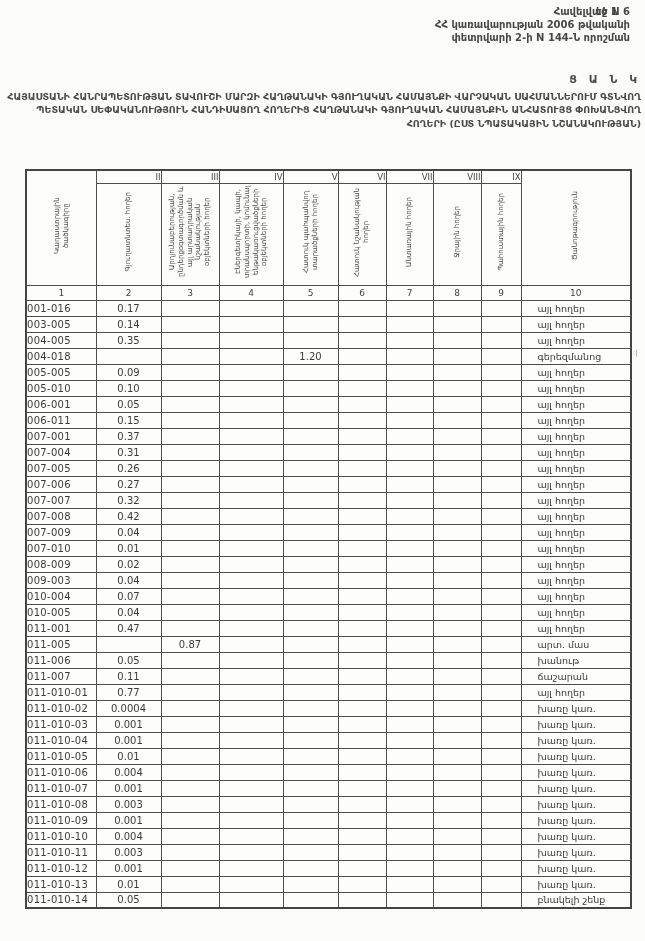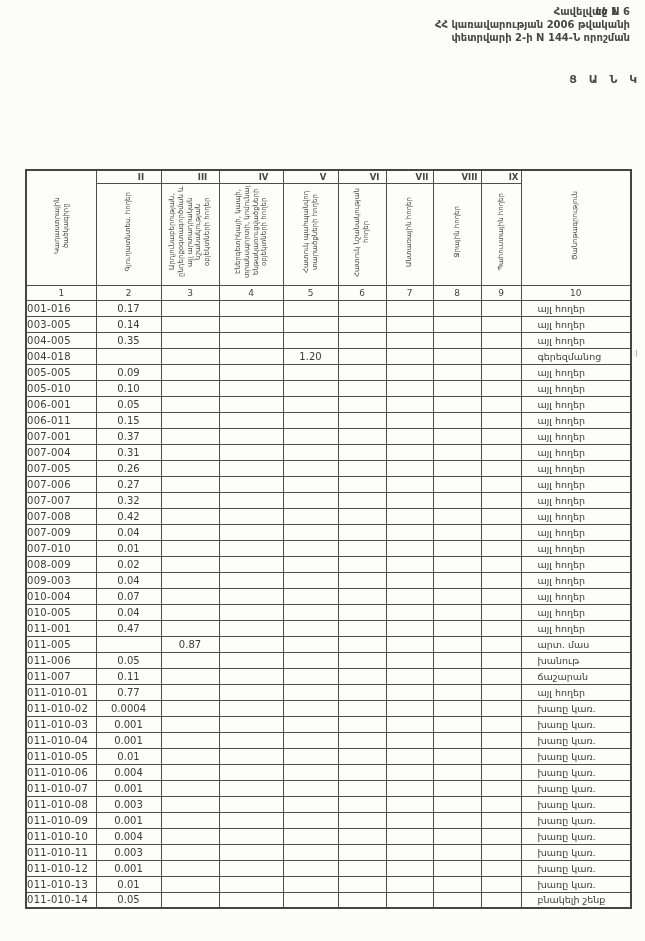--- a/index.html
+++ b/index.html
@@ -29,21 +29,21 @@
   table.land {
     position:absolute; top:169px; left:25px;
     width:605px; border-collapse:collapse; table-layout:fixed;
     background:#fdfdfc;
   }
   table.land th, table.land td {
     border:1px solid #4e4e4e;
     overflow:hidden;
   }
   table.land { border:2px solid #454545; }
-  th.num   { height:13px; font-size:8.5px; font-weight:bold; text-align:center; color:#444;padding-left:25px; }
+  th.num   { height:13px; font-size:8.5px; font-weight:normal; text-align:right; color:#444;padding-left:25px; }
   th.rot   { vertical-align:middle; text-align:center; font-weight:normal; }
   th.rot span {
     display:inline-block;
     writing-mode:vertical-rl;
     transform:rotate(180deg);
     font-size:7px; line-height:1.25;
     max-height:96px; color:#484848;
     white-space:normal;
   }
   tr.rot-row { height:102px; }
@@ -62,20 +62,21 @@
 
 <div class="annex-block">
   <div>Հավելված N 6</div>
   <div>ՀՀ կառավարության 2006 թվականի</div>
   <div>փետրվարի 2-ի N 144-Ն որոշման</div>
 </div>
 <div class="page-num">էջ 1</div>
 
 <div class="doc-title">
   <div class="cank">Ց Ա Ն Կ</div>
+  <div>ՀԱՅԱՍՏԱՆԻ ՀԱՆՐԱՊԵՏՈՒԹՅԱՆ ՏԱՎՈՒՇԻ ՄԱՐԶԻ ՀԱՂԹԱՆԱԿԻ ԳՅՈՒՂԱԿԱՆ ՀԱՄԱՅՆՔԻ ՎԱՐՉԱԿԱՆ ՍԱՀՄԱՆՆԵՐՈՒՄ ԳՏՆՎՈՂ ՊԵՏԱԿԱՆ ՍԵՓԱԿԱՆՈՒԹՅՈՒՆ ՀԱՆԴԻՍԱՑՈՂ ՀՈՂԵՐԻՑ ՀԱՂԹԱՆԱԿԻ ԳՅՈՒՂԱԿԱՆ ՀԱՄԱՅՆՔԻՆ ԱՆՀԱՏՈՒՅՑ ՓՈԽԱՆՑՎՈՂ ՀՈՂԵՐԻ (ԸՍՏ ՆՊԱՏԱԿԱՅԻՆ ՆՇԱՆԱԿՈՒԹՅԱՆ)</div>
 </div>
 
 <table class="land">
   <colgroup>
       <col style="width: 70px;">
       <col style="width: 65px;">
       <col style="width: 58px;">
       <col style="width: 64px;">
       <col style="width: 55px;">
       <col style="width: 48px;">

